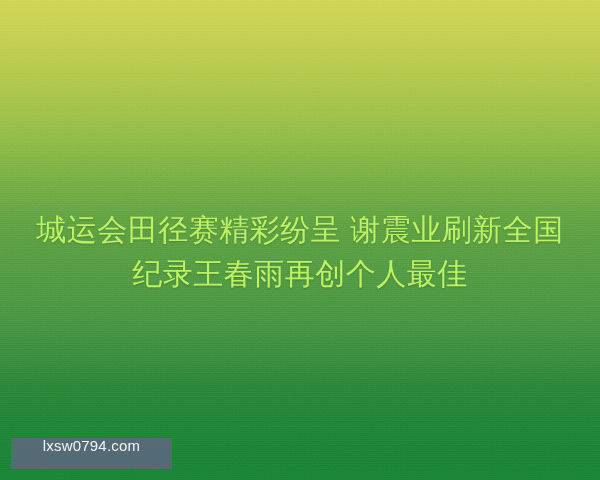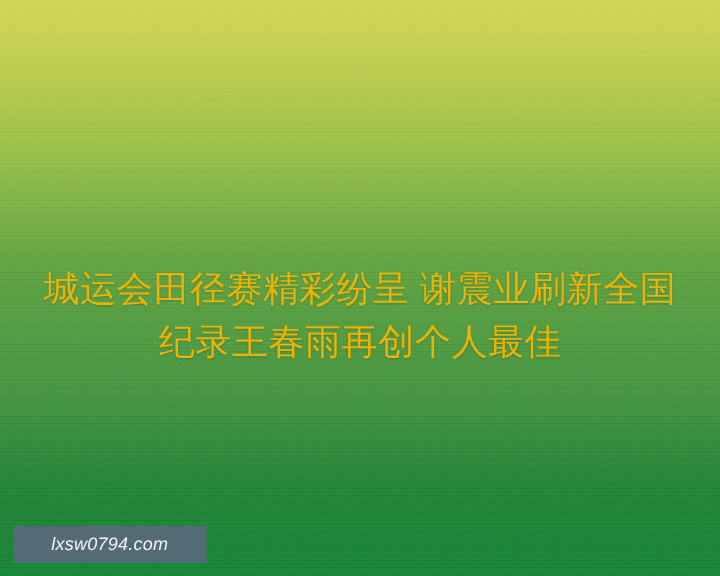--- a/index.html
+++ b/index.html
@@ -57,44 +57,43 @@
       repeating-linear-gradient(67deg, rgba(0,0,0,.9) 0px, rgba(255,255,255,.9) 1px, rgba(0,0,0,.4) 2px);
     background-size: 2px 2px, 4px 4px;
     pointer-events: none;
   }
 
   
   #headline {
     position: absolute;
     left: 0;
     right: 0;
-    top: 220px;
+    top: 208px;
     text-align: center;
-    color: #eab308;
+    color: #bef264;
     font-size: 30px;
     line-height: 44px;
     letter-spacing: 0.5px;
     font-weight: 400;
     white-space: pre-line;
     text-shadow: 0 1px 2px rgba(0,0,0,0.18);
     pointer-events: none;
   }
 
   
   #watermark {
     position: absolute;
     left: 11px;
     top: 438px;
     width: 161px;
     height: 31px;
     background: rgba(92,104,126,0.88);
     display: flex;
-    align-items: center;
+    align-items: flex-start;
     justify-content: center;
-    font-style: italic;
   }
   #watermark-text {
     color: #f2f4f7;
     font-size: 15px;
     letter-spacing: 0.2px;
     line-height: 1;
   }
 </style>
 </head>
 <body>

